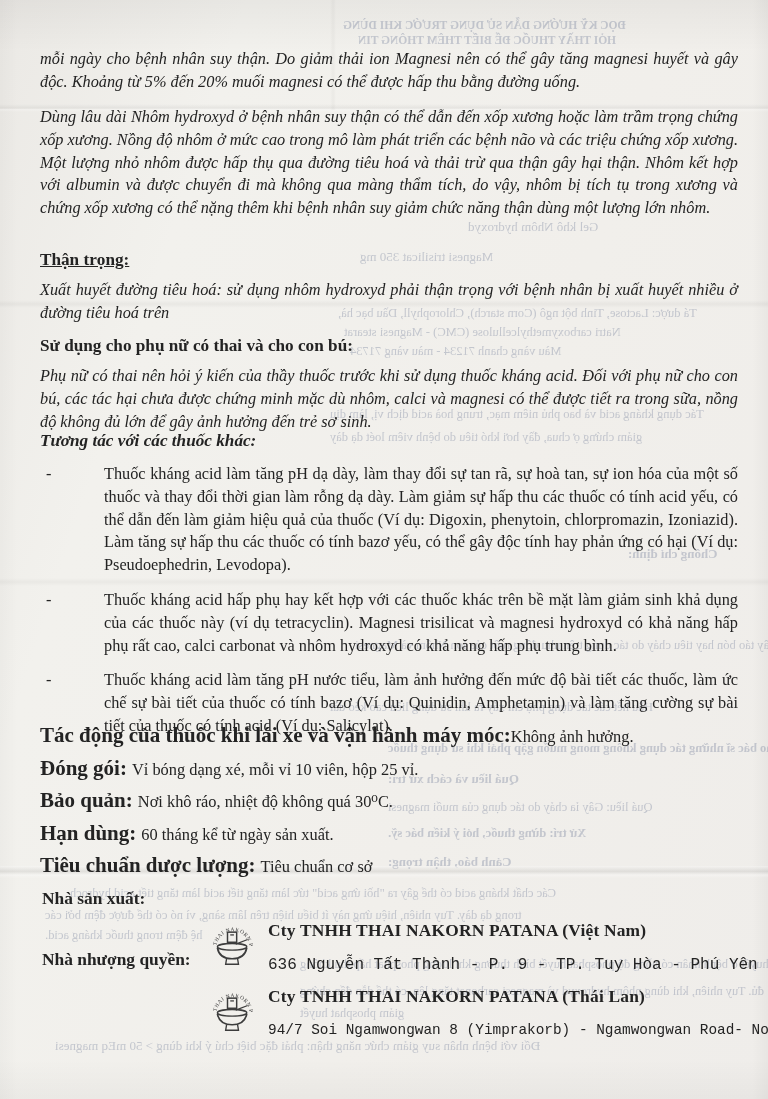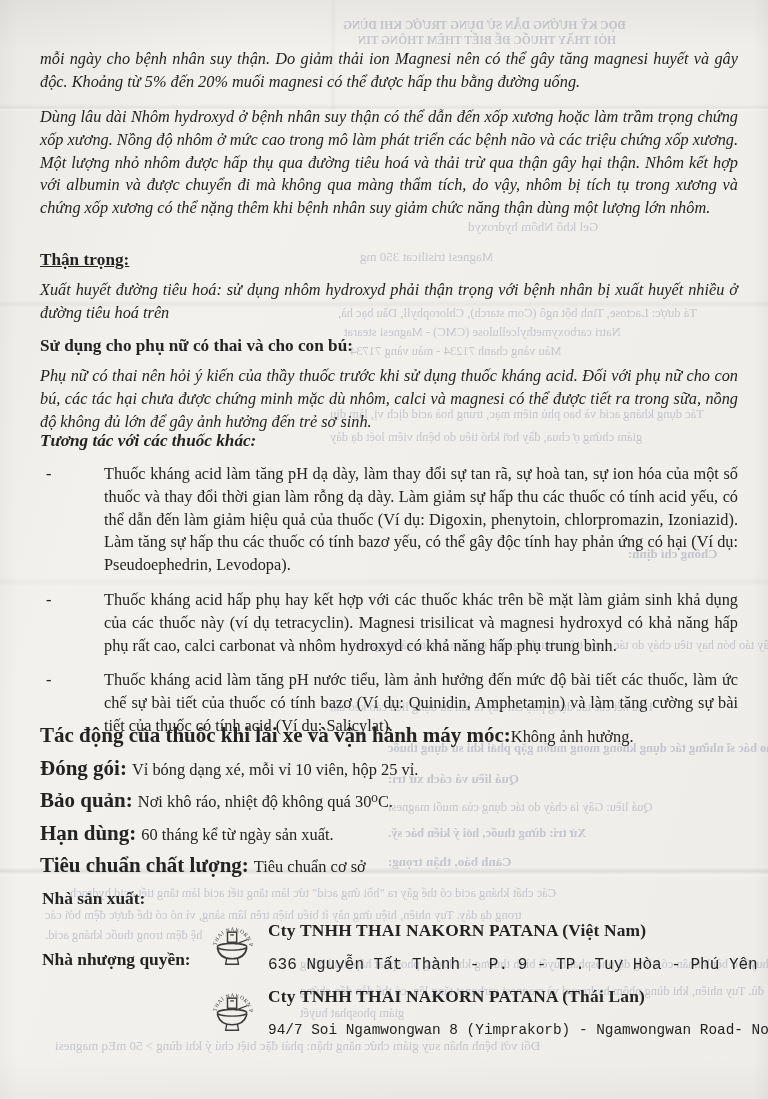--- a/index.html
+++ b/index.html
@@ -131,21 +131,21 @@
           <div class="btext">Thuốc kháng acid làm tăng pH nước tiểu, làm ảnh hưởng đến mức độ bài tiết các thuốc, làm ức chế sự bài tiết của thuốc có tính bazơ (Ví dụ: Quinidin, Amphetamin) và làm tăng cường sự bài tiết của thuốc có tính acid (Ví dụ: Salicylat).</div>
         </div>
       </div>
   </div>
 
   <div class="grp" style="top:724px">
       <div class="info-row"><b class="tight">Tác động của thuốc khi lái xe và vận hành máy móc:</b><span>Không ảnh hưởng.</span></div>
       <div class="info-row"><b>Đóng gói:</b><span>Vỉ bóng dạng xé, mỗi vỉ 10 viên, hộp 25 vỉ.</span></div>
       <div class="info-row"><b>Bảo quản:</b><span>Nơi khô ráo, nhiệt độ không quá 30⁰C.</span></div>
       <div class="info-row"><b>Hạn dùng:</b><span>60 tháng kể từ ngày sản xuất.</span></div>
-      <div class="info-row"><b>Tiêu chuẩn chất lượng:</b><span>Tiêu chuẩn cơ sở</span></div>
+      <div class="info-row"><b>Tiêu chuẩn dược lượng:</b><span>Tiêu chuẩn cơ sở</span></div>
     </div>
 
   <div class="f-label" style="top:888px">Nhà sản xuất:</div>
   <div class="f-label" style="top:949px">Nhà nhượng quyền:</div>
   <div>
       <div class="company-block" style="top: 920px;">
         <span class="logo"><svg width="44" height="50" viewBox="0 0 48 54">
             <defs>
               <path id="arcN" d="M 6 30 A 18 18 0 1 1 42 30"></path>
             </defs>

